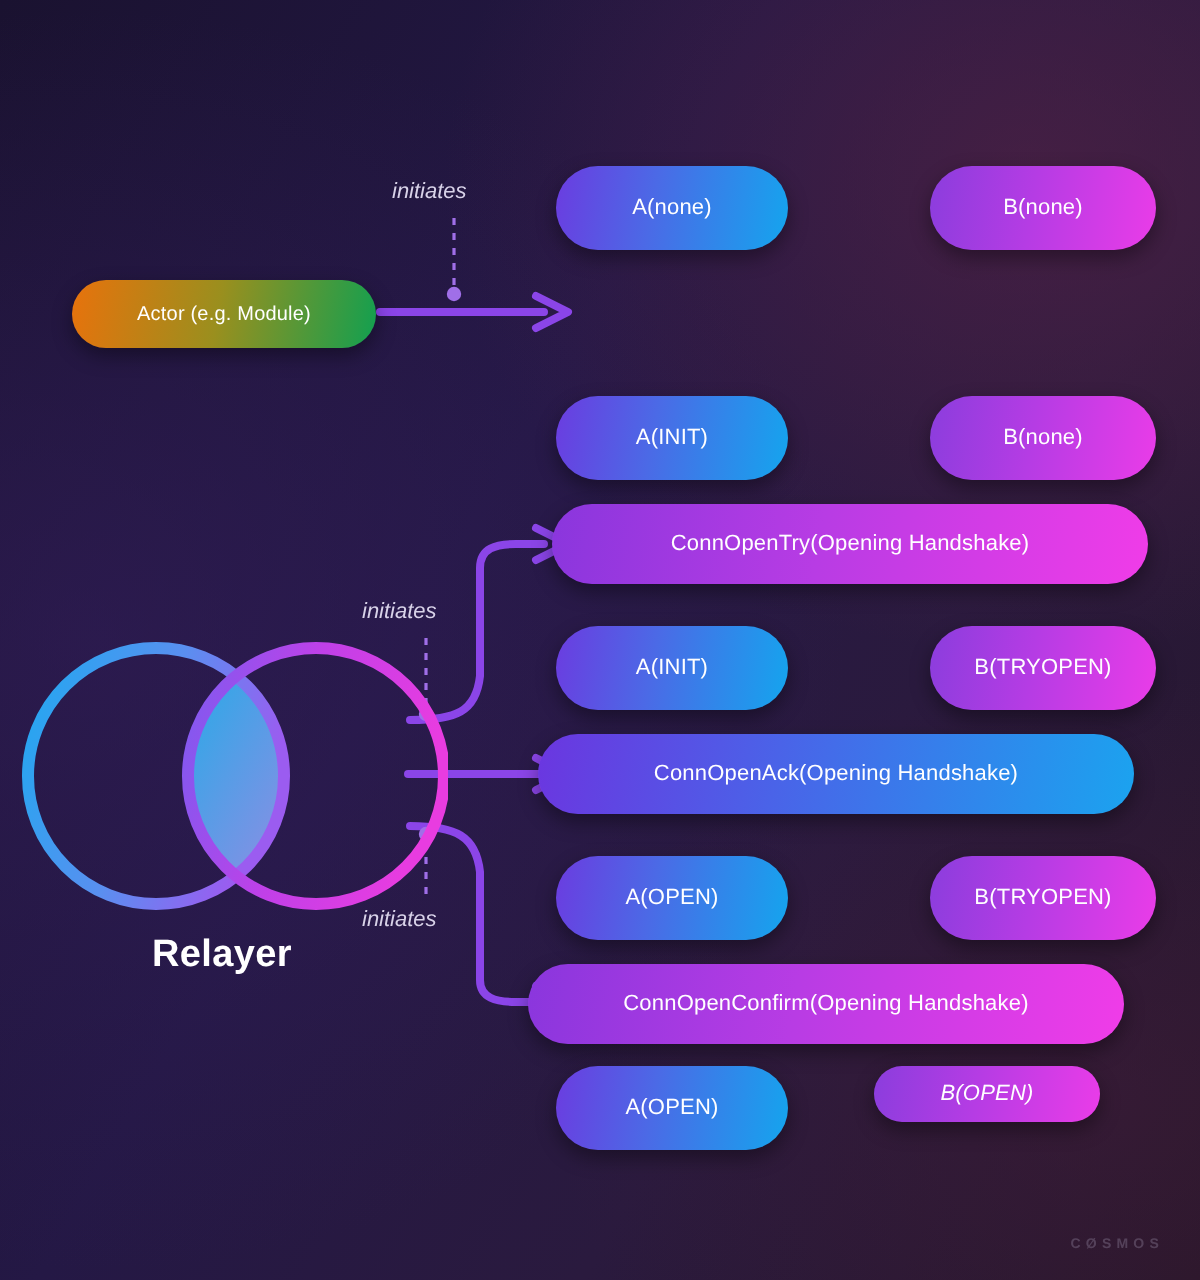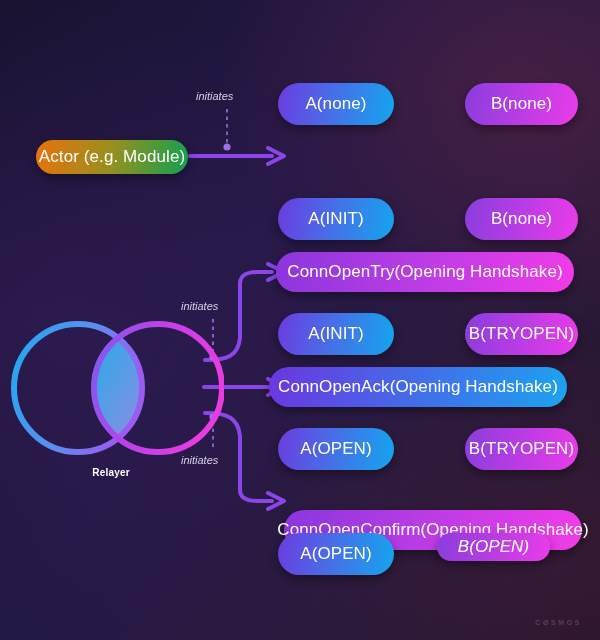--- a/index.html
+++ b/index.html
@@ -24,59 +24,59 @@
   }
 
   
   .pill {
     position: absolute;
     display: flex;
     align-items: center;
     justify-content: center;
     border-radius: 999px;
     color: #ffffff;
-    font-size: 17px;
+    font-size: 11px;
     letter-spacing: 0.1px;
     white-space: nowrap;
     box-shadow: 0 4px 10px rgba(0,0,0,0.38);
     box-sizing: border-box;
   }
   .pill-a {
     background: linear-gradient(100deg, #6b3ce0 0%, #4b6ae6 42%, #14a5ee 100%);
   }
   .pill-b {
     background: linear-gradient(100deg, #8b3ddd 0%, #b53ce4 45%, #ea3ce8 100%);
   }
   .bar-cyan {
     background: linear-gradient(100deg, #6b36e0 0%, #4a63e8 40%, #1ba3ef 100%);
   }
   .bar-magenta {
     background: linear-gradient(100deg, #8a36dd 0%, #b83ce4 45%, #f03ce8 100%);
   }
   .pill-actor {
     background: linear-gradient(100deg, #e8720c 0%, #9a8f1e 48%, #12a050 100%);
-    font-size: 17px;
+    font-size: 10px;
   }
 
   
   #relayer-group {
     position: absolute;
     left: 8px;
     top: 312px;
     width: 216px;
     height: 190px;
   }
   #relayer-label {
     position: absolute;
     left: 0;
     top: 467px;
     width: 222px;
     text-align: center;
     color: #ffffff;
-    font-size: 10px;
+    font-size: 19px;
     font-weight: bold;
     letter-spacing: 0.2px;
   }
 
   
   #connectors {
     position: absolute;
     left: 0;
     top: 0;
     width: 600px;
@@ -184,20 +184,20 @@
   <div class="pill pill-a" style="left:278px; top:198px; width:116px; height:42px;">A(INIT)</div>
   <div class="pill pill-b" style="left:465px; top:198px; width:113px; height:42px;">B(none)</div>
   <div class="pill bar-magenta" style="left:276px; top:252px; width:298px; height:40px;">ConnOpenTry(Opening Handshake)</div>
 
   <div class="pill pill-a" style="left:278px; top:313px; width:116px; height:42px;">A(INIT)</div>
   <div class="pill pill-b" style="left:465px; top:313px; width:113px; height:42px;">B(TRYOPEN)</div>
   <div class="pill bar-cyan" style="left:269px; top:367px; width:298px; height:40px;">ConnOpenAck(Opening Handshake)</div>
 
   <div class="pill pill-a" style="left:278px; top:428px; width:116px; height:42px;">A(OPEN)</div>
   <div class="pill pill-b" style="left:465px; top:428px; width:113px; height:42px;">B(TRYOPEN)</div>
-  <div class="pill bar-magenta" style="left:284px; top:482px; width:298px; height:40px;margin-top:28px;">ConnOpenConfirm(Opening Handshake)</div>
+  <div class="pill bar-magenta" style="left:264px; top:482px; width:298px; height:40px;">ConnOpenConfirm(Opening Handshake)</div>
 
   <div class="pill pill-a" style="left:278px; top:533px; width:116px; height:42px;">A(OPEN)</div>
   <div class="pill pill-b" style="left:437px; top:533px; width:113px; height:28px;font-style:italic;">B(OPEN)</div>
 
   <div id="watermark">CØSMOS</div>
 
 </div>
 
 </body></html>

